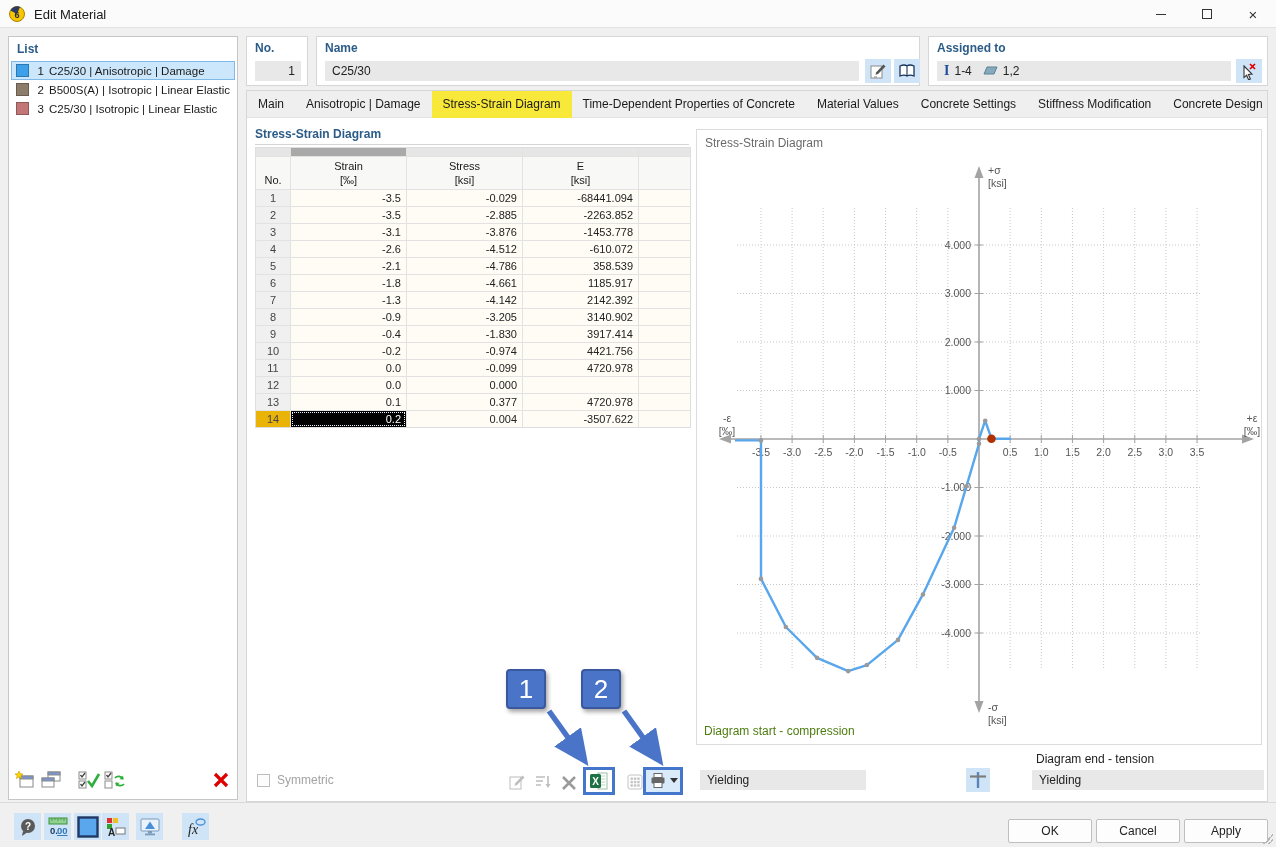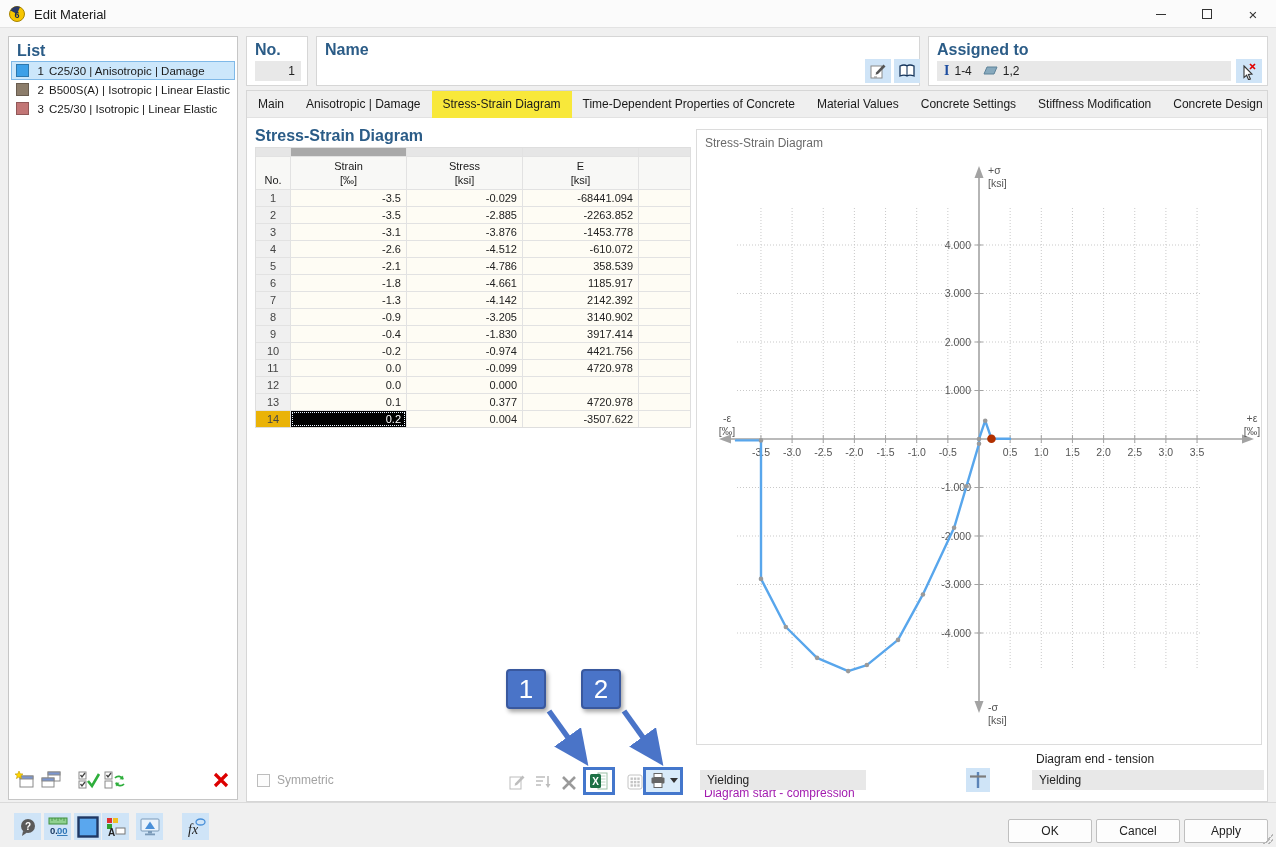--- a/index.html
+++ b/index.html
@@ -11,21 +11,21 @@
   #titlebar .logo { position:absolute; left:8px; top:5px; width:18px; height:18px; }
   #titlebar .title { position:absolute; left:34px; top:7px; font-size:13px; color:#1a1a1a; }
   .wbtn { position:absolute; top:0; width:46px; height:28px; display:flex; align-items:center; justify-content:center; }
   #btn-min { right:92px; } #btn-max { right:46px; } #btn-close { right:0; }
   #btn-min .g { width:10px; height:1px; background:#333; }
   #btn-max .g { width:10px; height:10px; border:1px solid #333; }
   #btn-close .g { font-size:15px; line-height:15px; color:#333; }
 
   
   .card { position:absolute; background:#fff; border:1px solid #d6d6d6; }
-  .blabel { color:#2b5c87; font-weight:bold; font-size:16px; }
+  .blabel { color:#2b5c87; font-weight:bold; font-size:12px; }
   .field { background:#e8e8e8; height:20px; line-height:20px; font-size:12px; color:#222; }
 
   #list-panel { left:8px; top:36px; width:230px; height:764px; border-color:#c6c6c6; }
   #list-panel .blabel { position:absolute; left:8px; top:5px; }
   #mat-list { position:absolute; left:2px; top:24px; right:2px; }
   .list-item { display:flex; align-items:center; height:19px; padding-left:4px; border:1px solid transparent; font-size:11.5px; }
   .list-item.sel { background:#cce7fb; border-color:#7fb9e8; }
   .chip { width:13px; height:13px; margin-right:5px; flex:0 0 13px; border:1px solid rgba(0,0,0,.25); }
   .list-item .no { width:10px; text-align:right; margin-right:5px; }
   #list-tools { position:absolute; left:4px; bottom:6px; right:4px; height:24px; }
@@ -86,21 +86,21 @@
   #chart-svg { position:absolute; left:0; top:0; }
   .grid-l { stroke:#c9c9c9; stroke-width:1; stroke-dasharray:1 2; fill:none; }
   .axis-l { stroke:#a3a3a3; stroke-width:1.6; }
   .axis-arrow { fill:#a3a3a3; }
   .tick-l { stroke:#a3a3a3; stroke-width:1; }
   .ticklabel, .endlabel { font-family:"Liberation Sans",sans-serif; font-size:10.5px; fill:#555; }
   .curve { fill:none; stroke:#58a6ec; stroke-width:2.4; stroke-linejoin:round; stroke-linecap:round; }
   .marker { fill:#9a9a9a; }
   .selmarker { fill:#b13000; }
 
-  #diag-start-label { position:absolute; left:457px; top:695px; color:#a21caf; }
+  #diag-start-label { position:absolute; left:457px; top:633px; color:#4d7c0f; }
   #diag-start-field { position:absolute; left:453px; top:679px; width:166px; padding-left:7px; }
   #axis-btn { position:absolute; left:719px; top:677px; width:24px; height:24px; background:#cfe4f7; display:flex; align-items:center; justify-content:center; }
   #diag-end-label { position:absolute; left:789px; top:661px; color:#222; }
   #diag-end-field { position:absolute; left:785px; top:679px; width:232px; padding-left:7px; }
 
   
   #footer-divider { position:absolute; left:0; top:802px; width:1276px; height:1px; background:#dadada; }
   .fbtn { position:absolute; top:819px; width:84px; height:24px; background:#fdfdfd; border:1px solid #bfbfbf; border-radius:2px; text-align:center; line-height:22px; color:#222; }
   #btn-ok { left:1008px; } #btn-cancel { left:1096px; } #btn-apply { left:1184px; }
   .ftile { position:absolute; top:813px; width:27px; height:27px; background:#cfe4f7; display:flex; align-items:center; justify-content:center; }
@@ -194,20 +194,21 @@
   </div>
 </div>
 
 <div class="card" id="card-no">
   <span class="blabel">No.</span>
   <div class="field">1</div>
 </div>
 
 <div class="card" id="card-name">
   <span class="blabel">Name</span>
+  <div class="field">C25/30</div>
   <div class="bluebtn" id="btn-rename">
     <svg width="18" height="18">
         <rect x="2" y="4" width="11" height="12" fill="#fff" stroke="#8a8a8a"></rect>
         <path d="M14.5,2.5 L16.5,4.5 L9,12 L6.5,12.8 L7.3,10.3 Z" fill="#555"></path>
         <path d="M5,15 l3,0" stroke="#8a8a8a"></path>
       </svg>
   </div>
   <div class="bluebtn" id="btn-library">
     <svg width="18" height="18">
         <path d="M2,4 C5,2.6 7,2.6 9,3.8 C11,2.6 13,2.6 16,4 L16,14 C13,12.8 11,12.8 9,13.9 C7,12.8 5,12.8 2,14 Z" fill="#fff" stroke="#17365d" stroke-width="1.3"></path>

